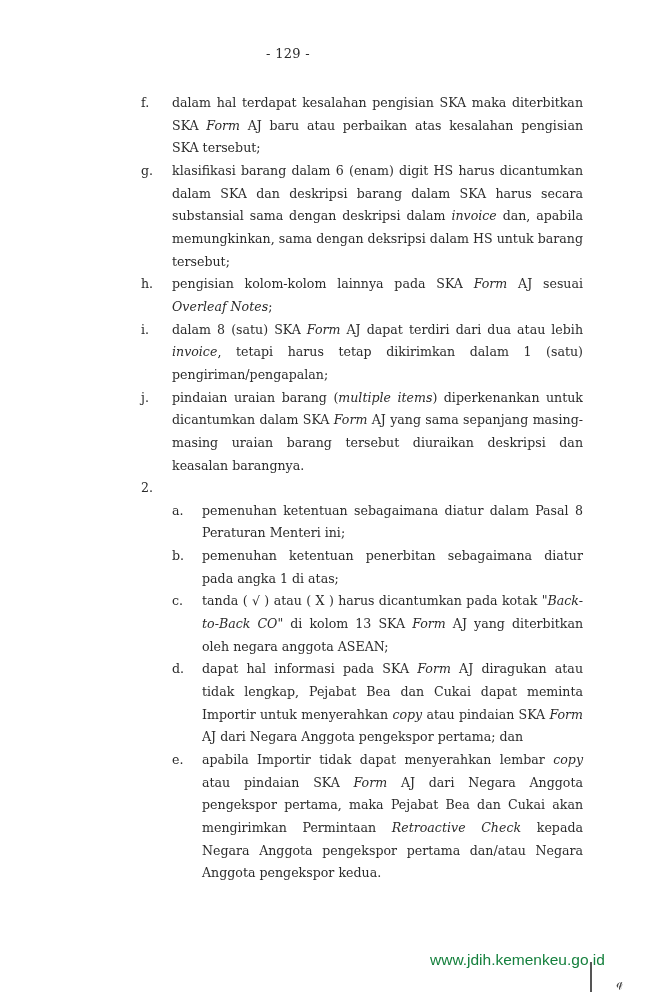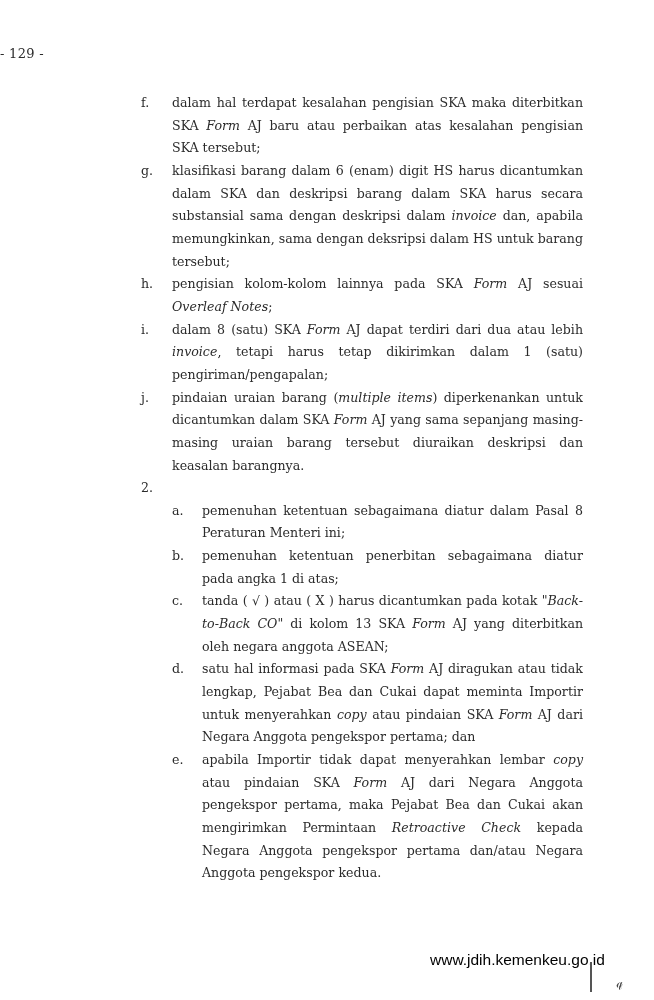--- a/index.html
+++ b/index.html
@@ -1,30 +1,30 @@
 <!DOCTYPE html>
 <html><head>
 <meta charset="utf-8">
 <style>
   html, body { margin: 0; padding: 0; background: #ffffff; }
   body { width: 654px; height: 1000px; position: relative; overflow: hidden;
          font-family: "DejaVu Serif", "Liberation Serif", serif; color: #2b2b2b; }
-  .page-number { position: absolute; top: 46px; left: 0; width: 576px; text-align: left;
+  .page-number { position: absolute; top: 46px; left: 0; width: 576px; text-align: center;
                  font-size: 13px; letter-spacing: 0.3px; }
   .content { position: absolute; top: 92px; left: 141px; width: 442px;
              font-size: 12.6px; line-height: 22.65px; }
   .item { display: flex; }
   .marker { flex: 0 0 31px; }
   .body { flex: 1; text-align: justify; }
   .body p { margin: 0; }
   .lvl2 { margin-left: 31px; }
   .lvl2 .marker { flex: 0 0 30px; }
   i { font-style: italic; }
   .footer-link { position: absolute; left: 430px; top: 951px; font-family: "Liberation Sans", sans-serif;
-                 font-size: 15.5px; color: #000000; }
+                 font-size: 15.5px; color: #15803d; }
   .paraf { position: absolute; left: 590px; top: 962px; width: 2px; height: 30px; background: #555; }
   .paraf2 { position: absolute; left: 616px; top: 975px; font-family: "DejaVu Sans", sans-serif;
             font-size: 13px; color: #444; transform: rotate(-10deg); }
 </style>
 </head>
 <body>
 
 <div class="page-number">- 129 -</div>
 
 <div class="content">
@@ -64,21 +64,21 @@
       <div class="item">
         <div class="marker">b.</div>
         <div class="body"><span>pemenuhan ketentuan penerbitan sebagaimana diatur pada angka 1 di atas;</span></div>
       </div>
       <div class="item">
         <div class="marker">c.</div>
         <div class="body"><span>tanda ( √ ) atau ( X ) harus dicantumkan pada kotak "</span><i>Back-to-Back CO</i><span>" di kolom 13 SKA </span><i>Form</i><span> AJ yang diterbitkan oleh negara anggota ASEAN;</span></div>
       </div>
       <div class="item">
         <div class="marker">d.</div>
-        <div class="body"><span>satu hal informasi pada SKA </span><i>Form</i><span> AJ diragukan atau tidak lengkap, Pejabat Bea dan Cukai dapat meminta Importir untuk menyerahkan </span><i>copy</i><span> atau pindaian SKA </span><i>Form</i><span> AJ dari Negara Anggota pengekspor pertama; dan</span></div>
+        <div class="body"><span>dapat hal informasi pada SKA </span><i>Form</i><span> AJ diragukan atau tidak lengkap, Pejabat Bea dan Cukai dapat meminta Importir untuk menyerahkan </span><i>copy</i><span> atau pindaian SKA </span><i>Form</i><span> AJ dari Negara Anggota pengekspor pertama; dan</span></div>
       </div>
       <div class="item">
         <div class="marker">e.</div>
         <div class="body"><span>apabila Importir tidak dapat menyerahkan lembar </span><i>copy</i><span> atau pindaian SKA </span><i>Form</i><span> AJ dari Negara Anggota pengekspor pertama, maka Pejabat Bea dan Cukai akan mengirimkan Permintaan </span><i>Retroactive Check</i><span> kepada Negara Anggota pengekspor pertama dan/atau Negara Anggota pengekspor kedua.</span></div>
       </div>
     </div>
 </div>
 
 <div class="footer-link">www.jdih.kemenkeu.go.id</div>
 <div class="paraf"></div>

